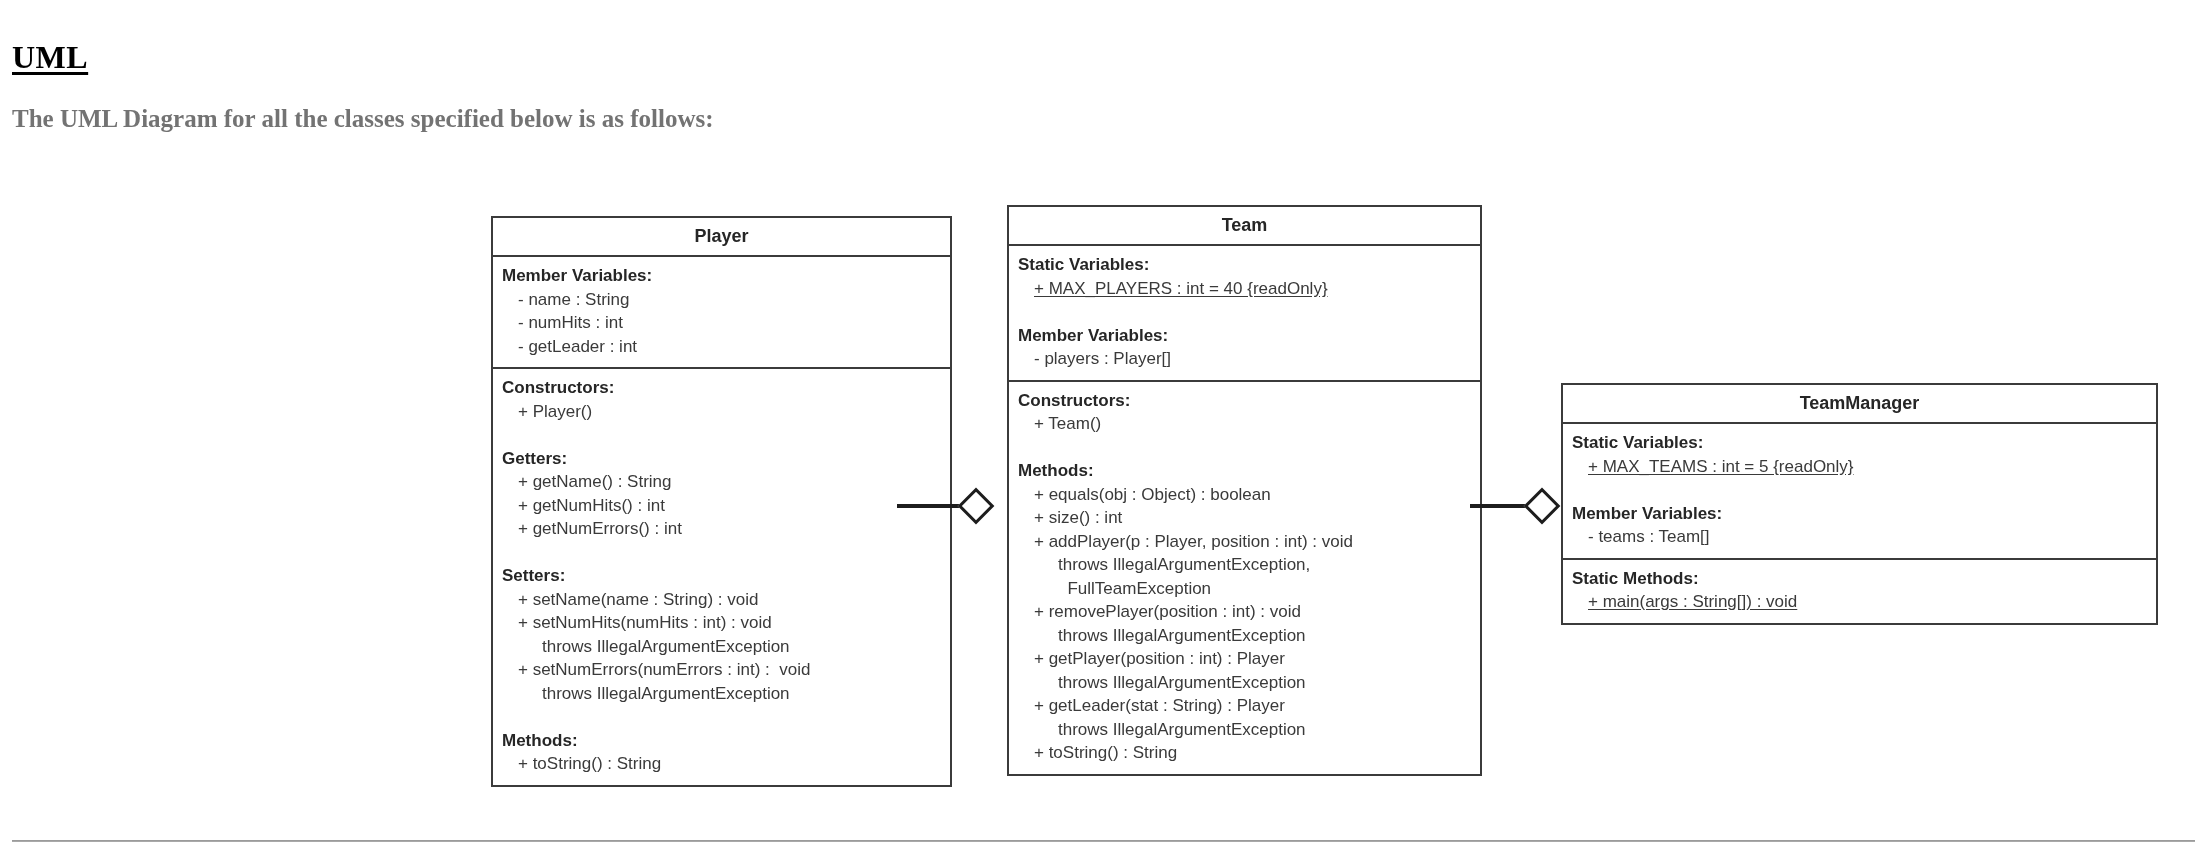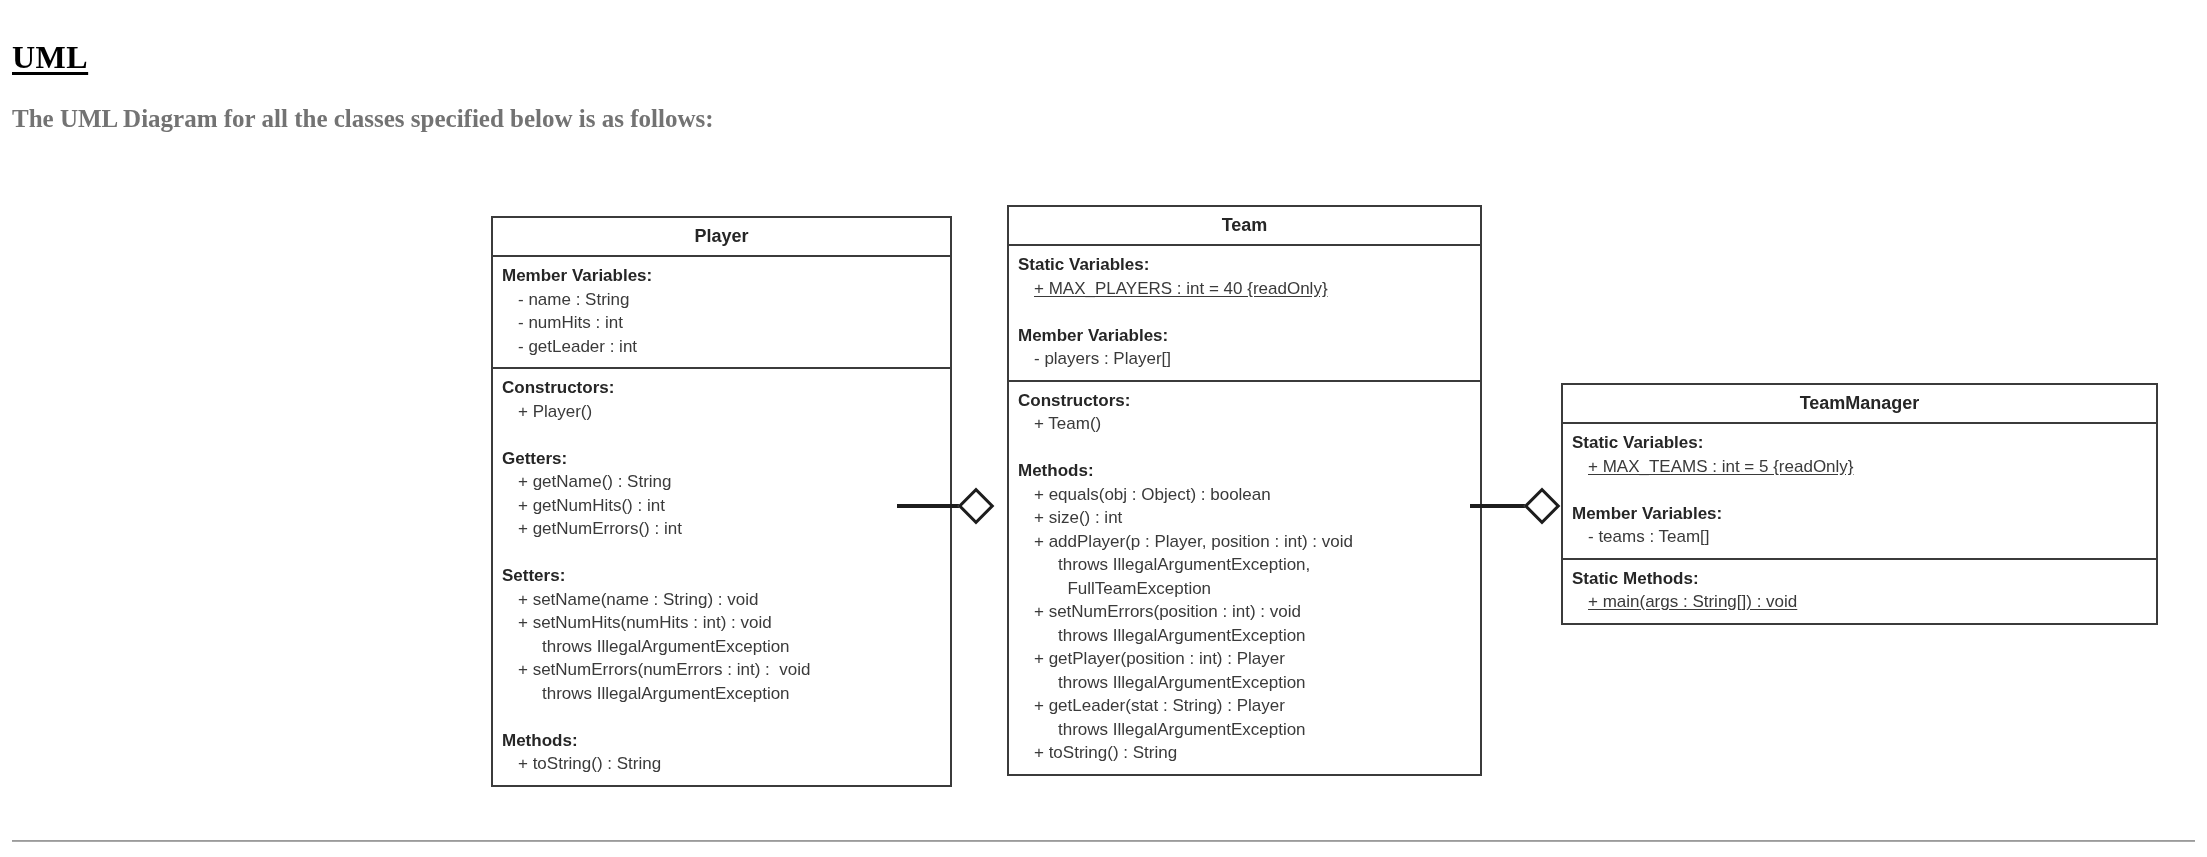--- a/index.html
+++ b/index.html
@@ -170,21 +170,21 @@
       <div class="uml-compartment last">
         <div class="uml-group-head">Constructors:</div>
         <div class="uml-line">+ Team()</div>
         <div class="uml-spacer"></div>
         <div class="uml-group-head">Methods:</div>
         <div class="uml-line">+ equals(obj : Object) : boolean</div>
         <div class="uml-line">+ size() : int</div>
         <div class="uml-line">+ addPlayer(p : Player, position : int) : void</div>
         <div class="uml-line cont">throws IllegalArgumentException,</div>
         <div class="uml-line cont">  FullTeamException</div>
-        <div class="uml-line">+ setNumErrors(position : int) : void</div>
+        <div class="uml-line">+ removePlayer(position : int) : void</div>
         <div class="uml-line cont">throws IllegalArgumentException</div>
         <div class="uml-line">+ getPlayer(position : int) : Player</div>
         <div class="uml-line cont">throws IllegalArgumentException</div>
         <div class="uml-line">+ getLeader(stat : String) : Player</div>
         <div class="uml-line cont">throws IllegalArgumentException</div>
         <div class="uml-line">+ toString() : String</div>
       </div>
     </div>
     <div class="uml-class" style="left: 1561px; top: 383px; width: 597px;">
       <div class="uml-name">TeamManager</div>

